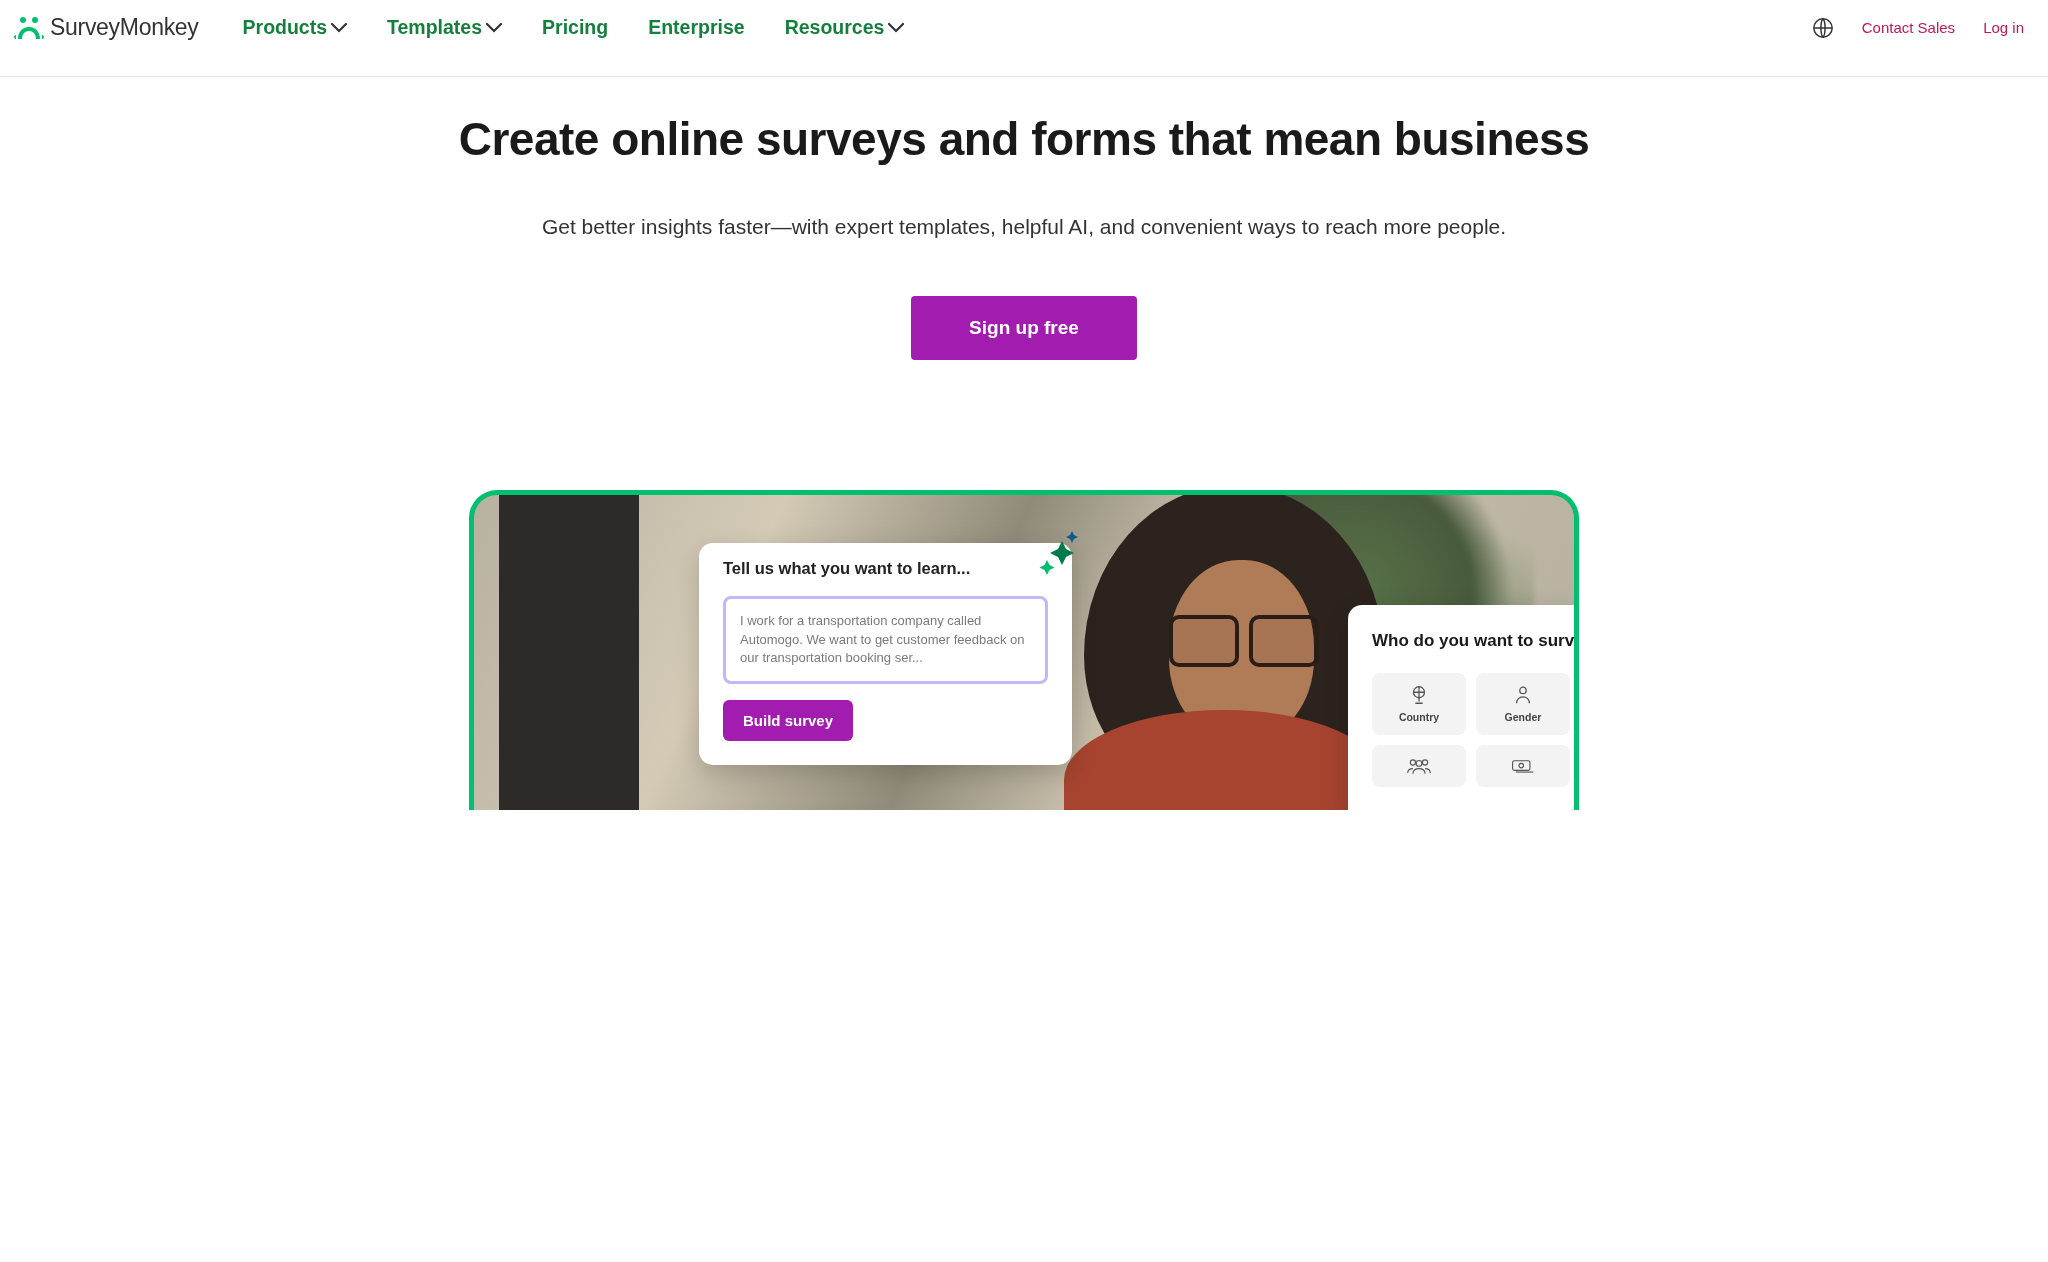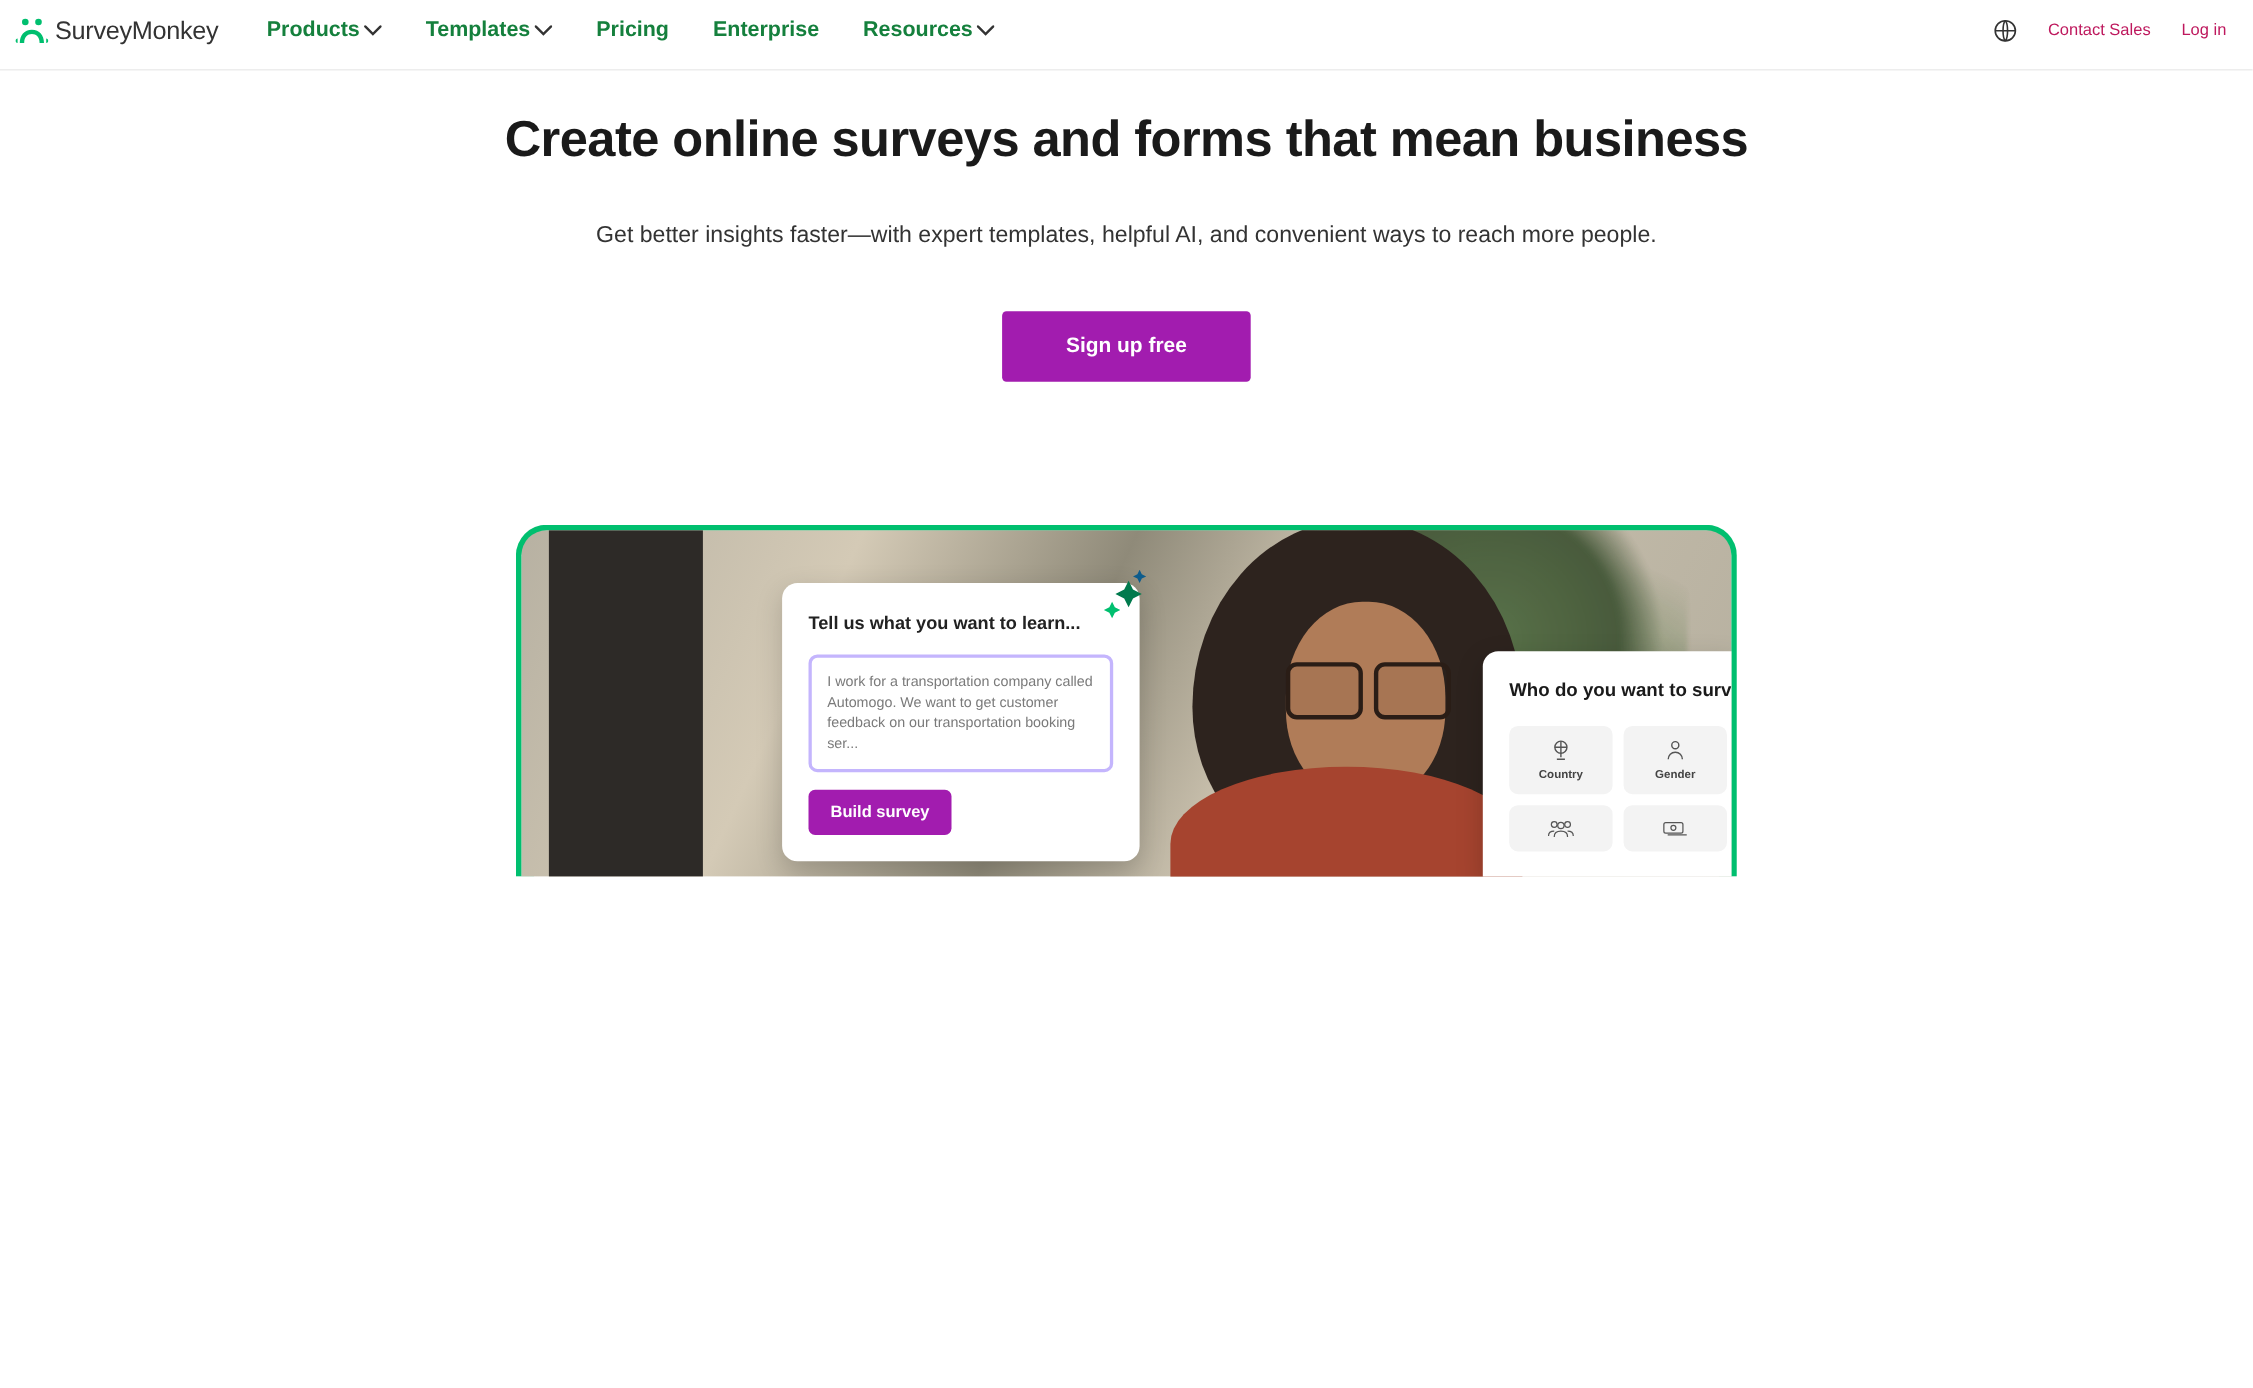--- a/index.html
+++ b/index.html
@@ -1,19 +1,19 @@
 <!DOCTYPE html>
 <html><head>
   <meta charset="utf-8">
   <style>
     * { margin: 0; padding: 0; box-sizing: border-box; }
     body { font-family: -apple-system, BlinkMacSystemFont, "Segoe UI", Helvetica, Arial, sans-serif; color: #1a1a1a; background: #fff; }
 
     
-    .nav { display: flex; align-items: center; justify-content: space-between; padding: 14px 24px 22px 14px; border-bottom: 1px solid #e6e6e6; }
+    .nav { display: flex; align-items: center; justify-content: space-between; padding: 14px 24px 35px 14px; border-bottom: 1px solid #e6e6e6; }
     .nav-left { display: flex; align-items: center; gap: 44px; }
     .logo { display: flex; align-items: center; gap: 6px; }
     .logo-text { font-size: 23px; font-weight: 500; color: #333; letter-spacing: -0.3px; }
     .nav-items { display: flex; gap: 40px; align-items: center; }
     .nav-item { display: flex; align-items: center; gap: 4px; font-size: 19.5px; font-weight: 600; color: #15803d; cursor: pointer; }
     .nav-right { display: flex; align-items: center; gap: 28px; }
     .nav-link { font-size: 15px; color: #be185d; cursor: pointer; }
     .globe { width: 22px; height: 22px; cursor: pointer; }
 
     .chev-icon { width: 16px; height: 10px; }
@@ -36,21 +36,21 @@
     .person { position: absolute; left: 560px; top: 0; width: 400px; height: 100%; }
     .person-hair { position: absolute; top: -10px; left: 50px; width: 300px; height: 310px; background: #2d231e; border-radius: 50% 50% 40% 40% / 55% 55% 45% 45%; }
     .person-face { position: absolute; top: 65px; left: 135px; width: 145px; height: 180px; background: #b07c58; border-radius: 48% 48% 45% 45%; }
     .person-glasses { position: absolute; top: 120px; left: 135px; width: 150px; height: 46px; }
     .person-glasses::before, .person-glasses::after { content: ""; position: absolute; top: 0; width: 62px; height: 44px; border: 4px solid #2a1d16; border-radius: 10px; background: rgba(0,0,0,0.05); }
     .person-glasses::before { left: 0; }
     .person-glasses::after { right: 0; }
     .person-shirt { position: absolute; bottom: -40px; left: 30px; width: 320px; height: 140px; background: #a6442f; border-radius: 50% 50% 0 0; }
 
     
-    .card-learn { position: absolute; left: 225px; top: 48px; width: 325px; background: #fff; border-radius: 14px; padding: 28px 24px 24px; box-shadow: 0 8px 24px rgba(0,0,0,0.18); margin-left: 12px; }
+    .card-learn { position: absolute; left: 225px; top: 48px; width: 373px; background: #fff; border-radius: 14px; padding: 16px 24px 24px; box-shadow: 0 8px 24px rgba(0,0,0,0.18); }
     .card-learn h3 { font-size: 16.5px; font-weight: 700; margin-bottom: 18px; color: #222; }
     .card-learn .textbox { border: 3px solid #c4b5fd; border-radius: 8px; padding: 13px 14px; font-size: 13px; color: #7a7a7a; line-height: 1.45; margin-bottom: 16px; min-height: 70px; }
     .card-learn .build { background: #a21caf; color: #fff; border: none; border-radius: 6px; padding: 12px 20px; font-size: 15px; font-weight: 600; cursor: pointer; }
     .sparkle-wrap { position: absolute; top: -16px; right: -16px; width: 56px; height: 56px; }
 
     
     .card-survey { position: absolute; right: -4px; top: 110px; width: 230px; background: #fff; border-radius: 14px 0 0 0; padding: 26px 16px 0 24px; box-shadow: 0 8px 24px rgba(0,0,0,0.18); height: 210px; }
     .card-survey h3 { font-size: 17px; font-weight: 700; margin-bottom: 22px; white-space: nowrap; }
     .grid { display: grid; grid-template-columns: repeat(2, 94px); gap: 10px; text-align: center; }
     .tile { background: #f3f3f3; border-radius: 8px; height: 62px; display: flex; flex-direction: column; align-items: center; justify-content: center; gap: 5px; cursor: pointer; }

